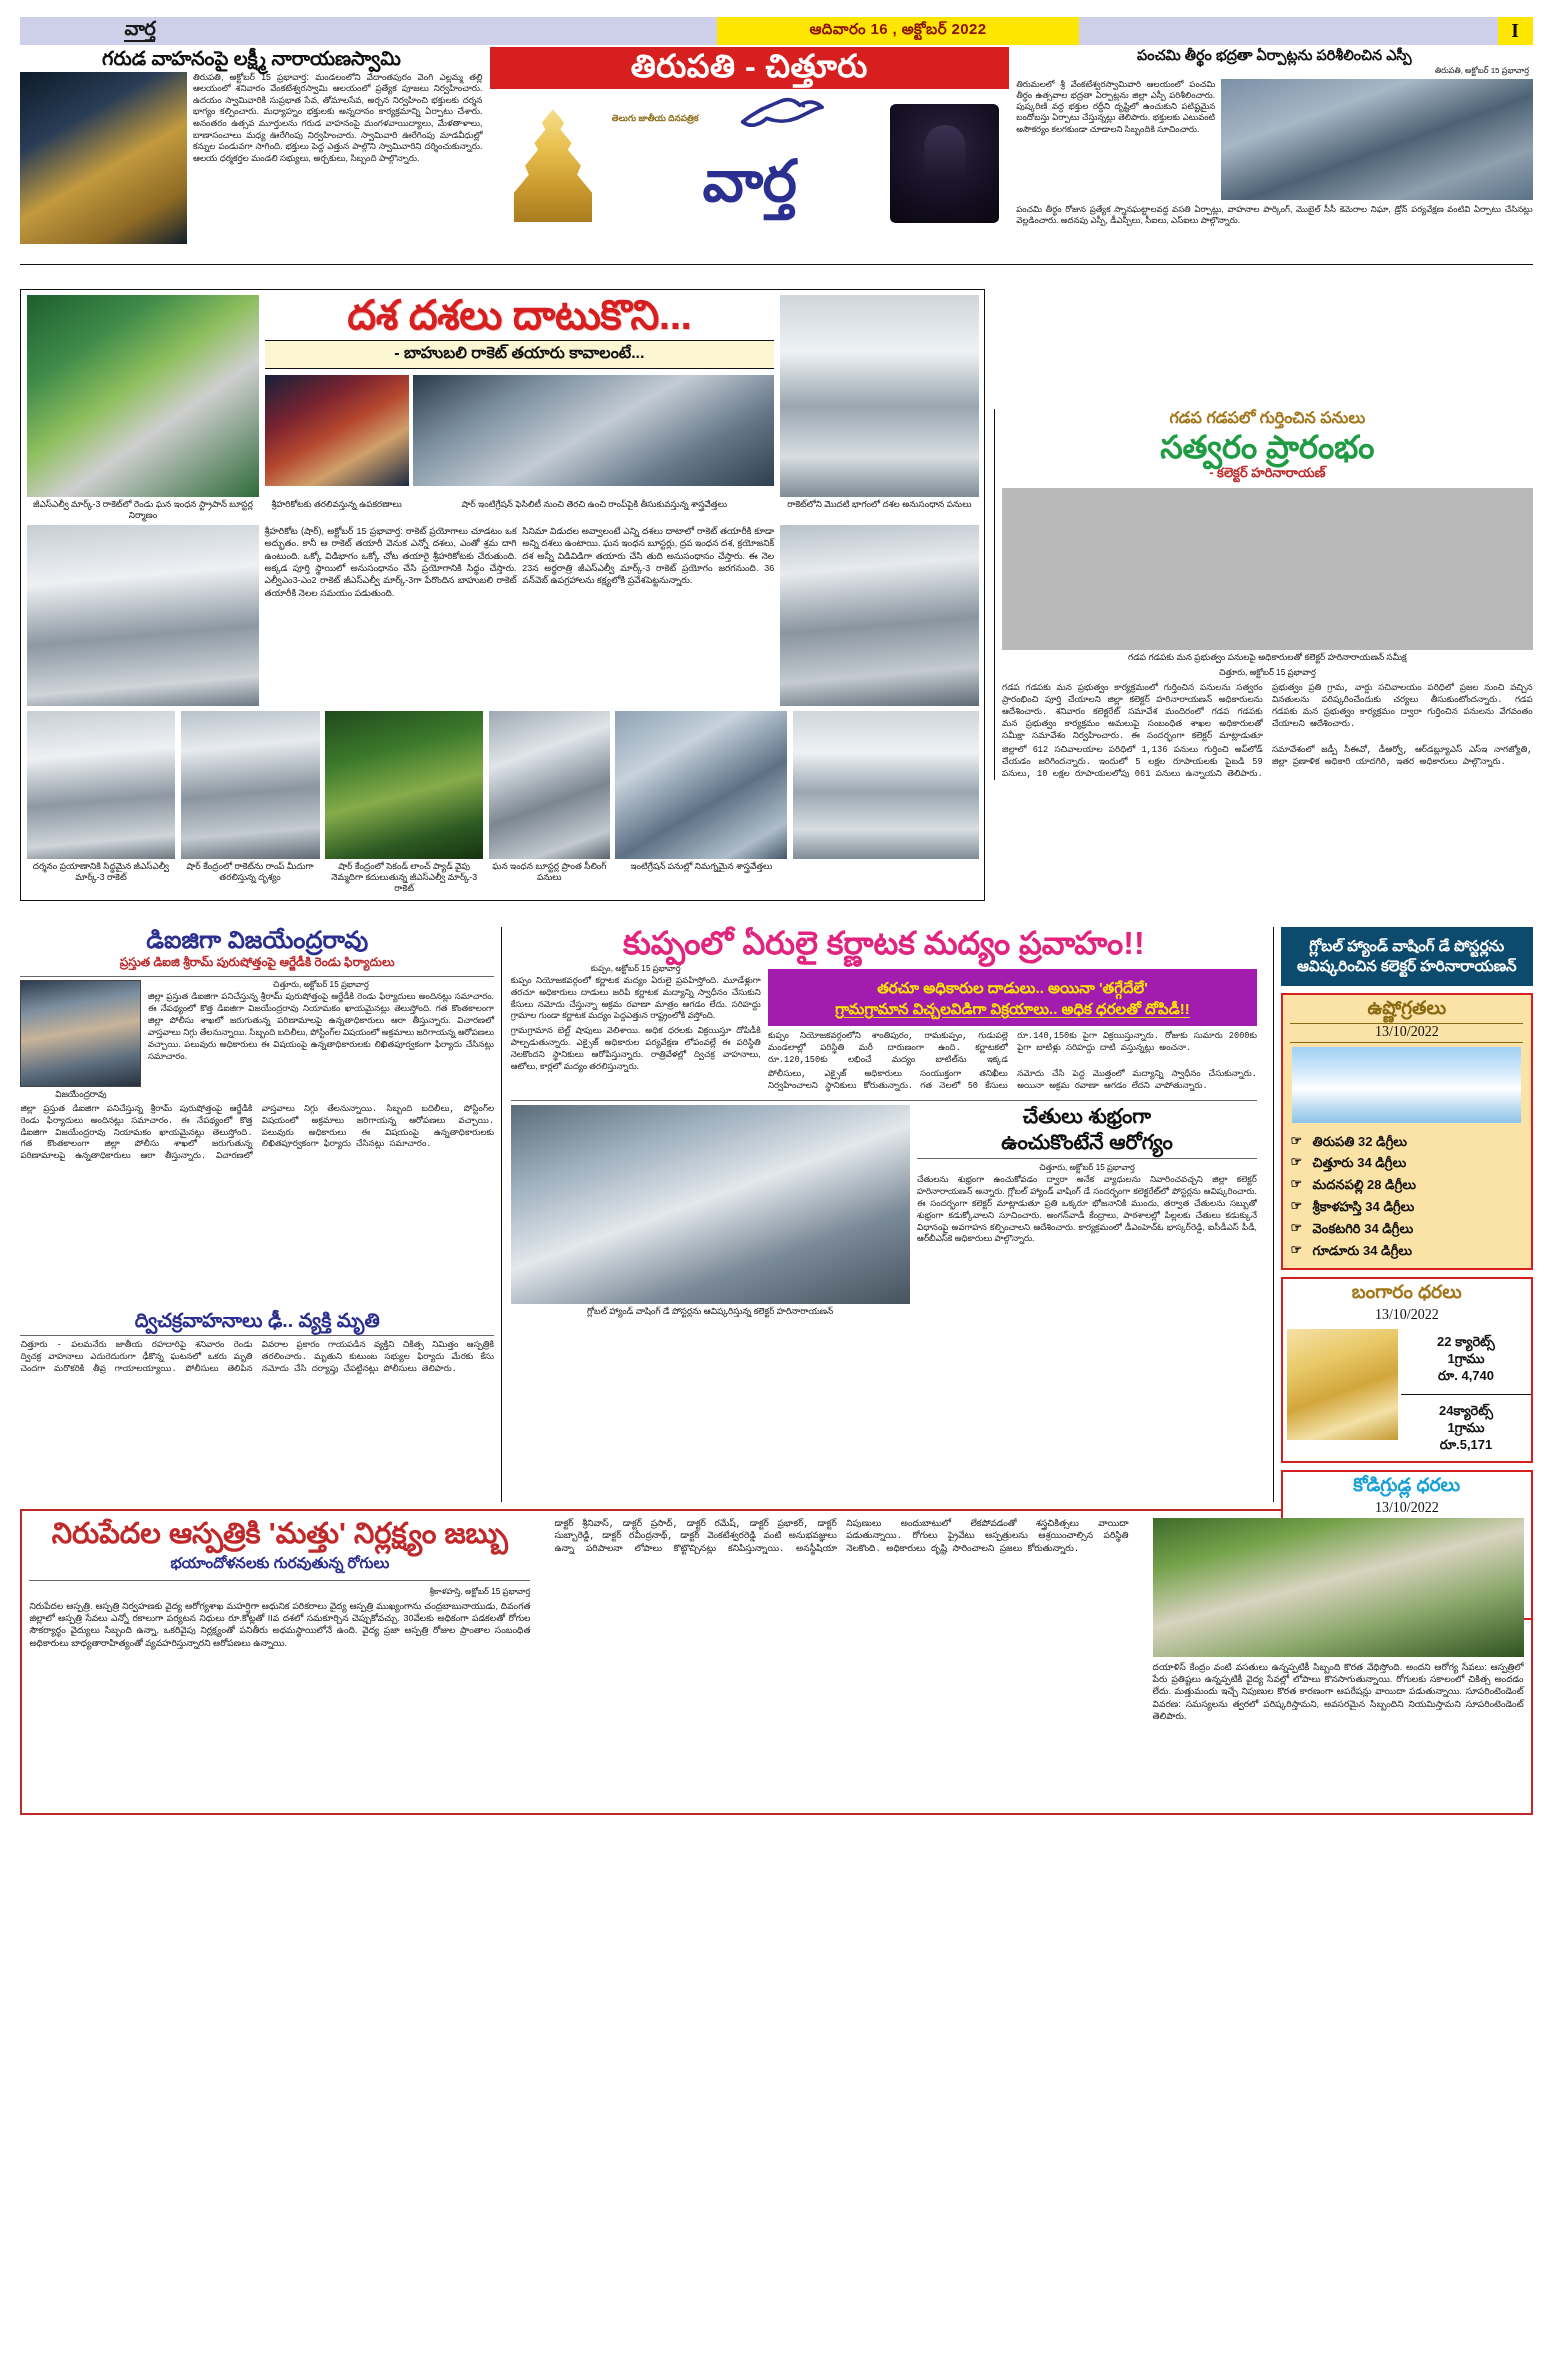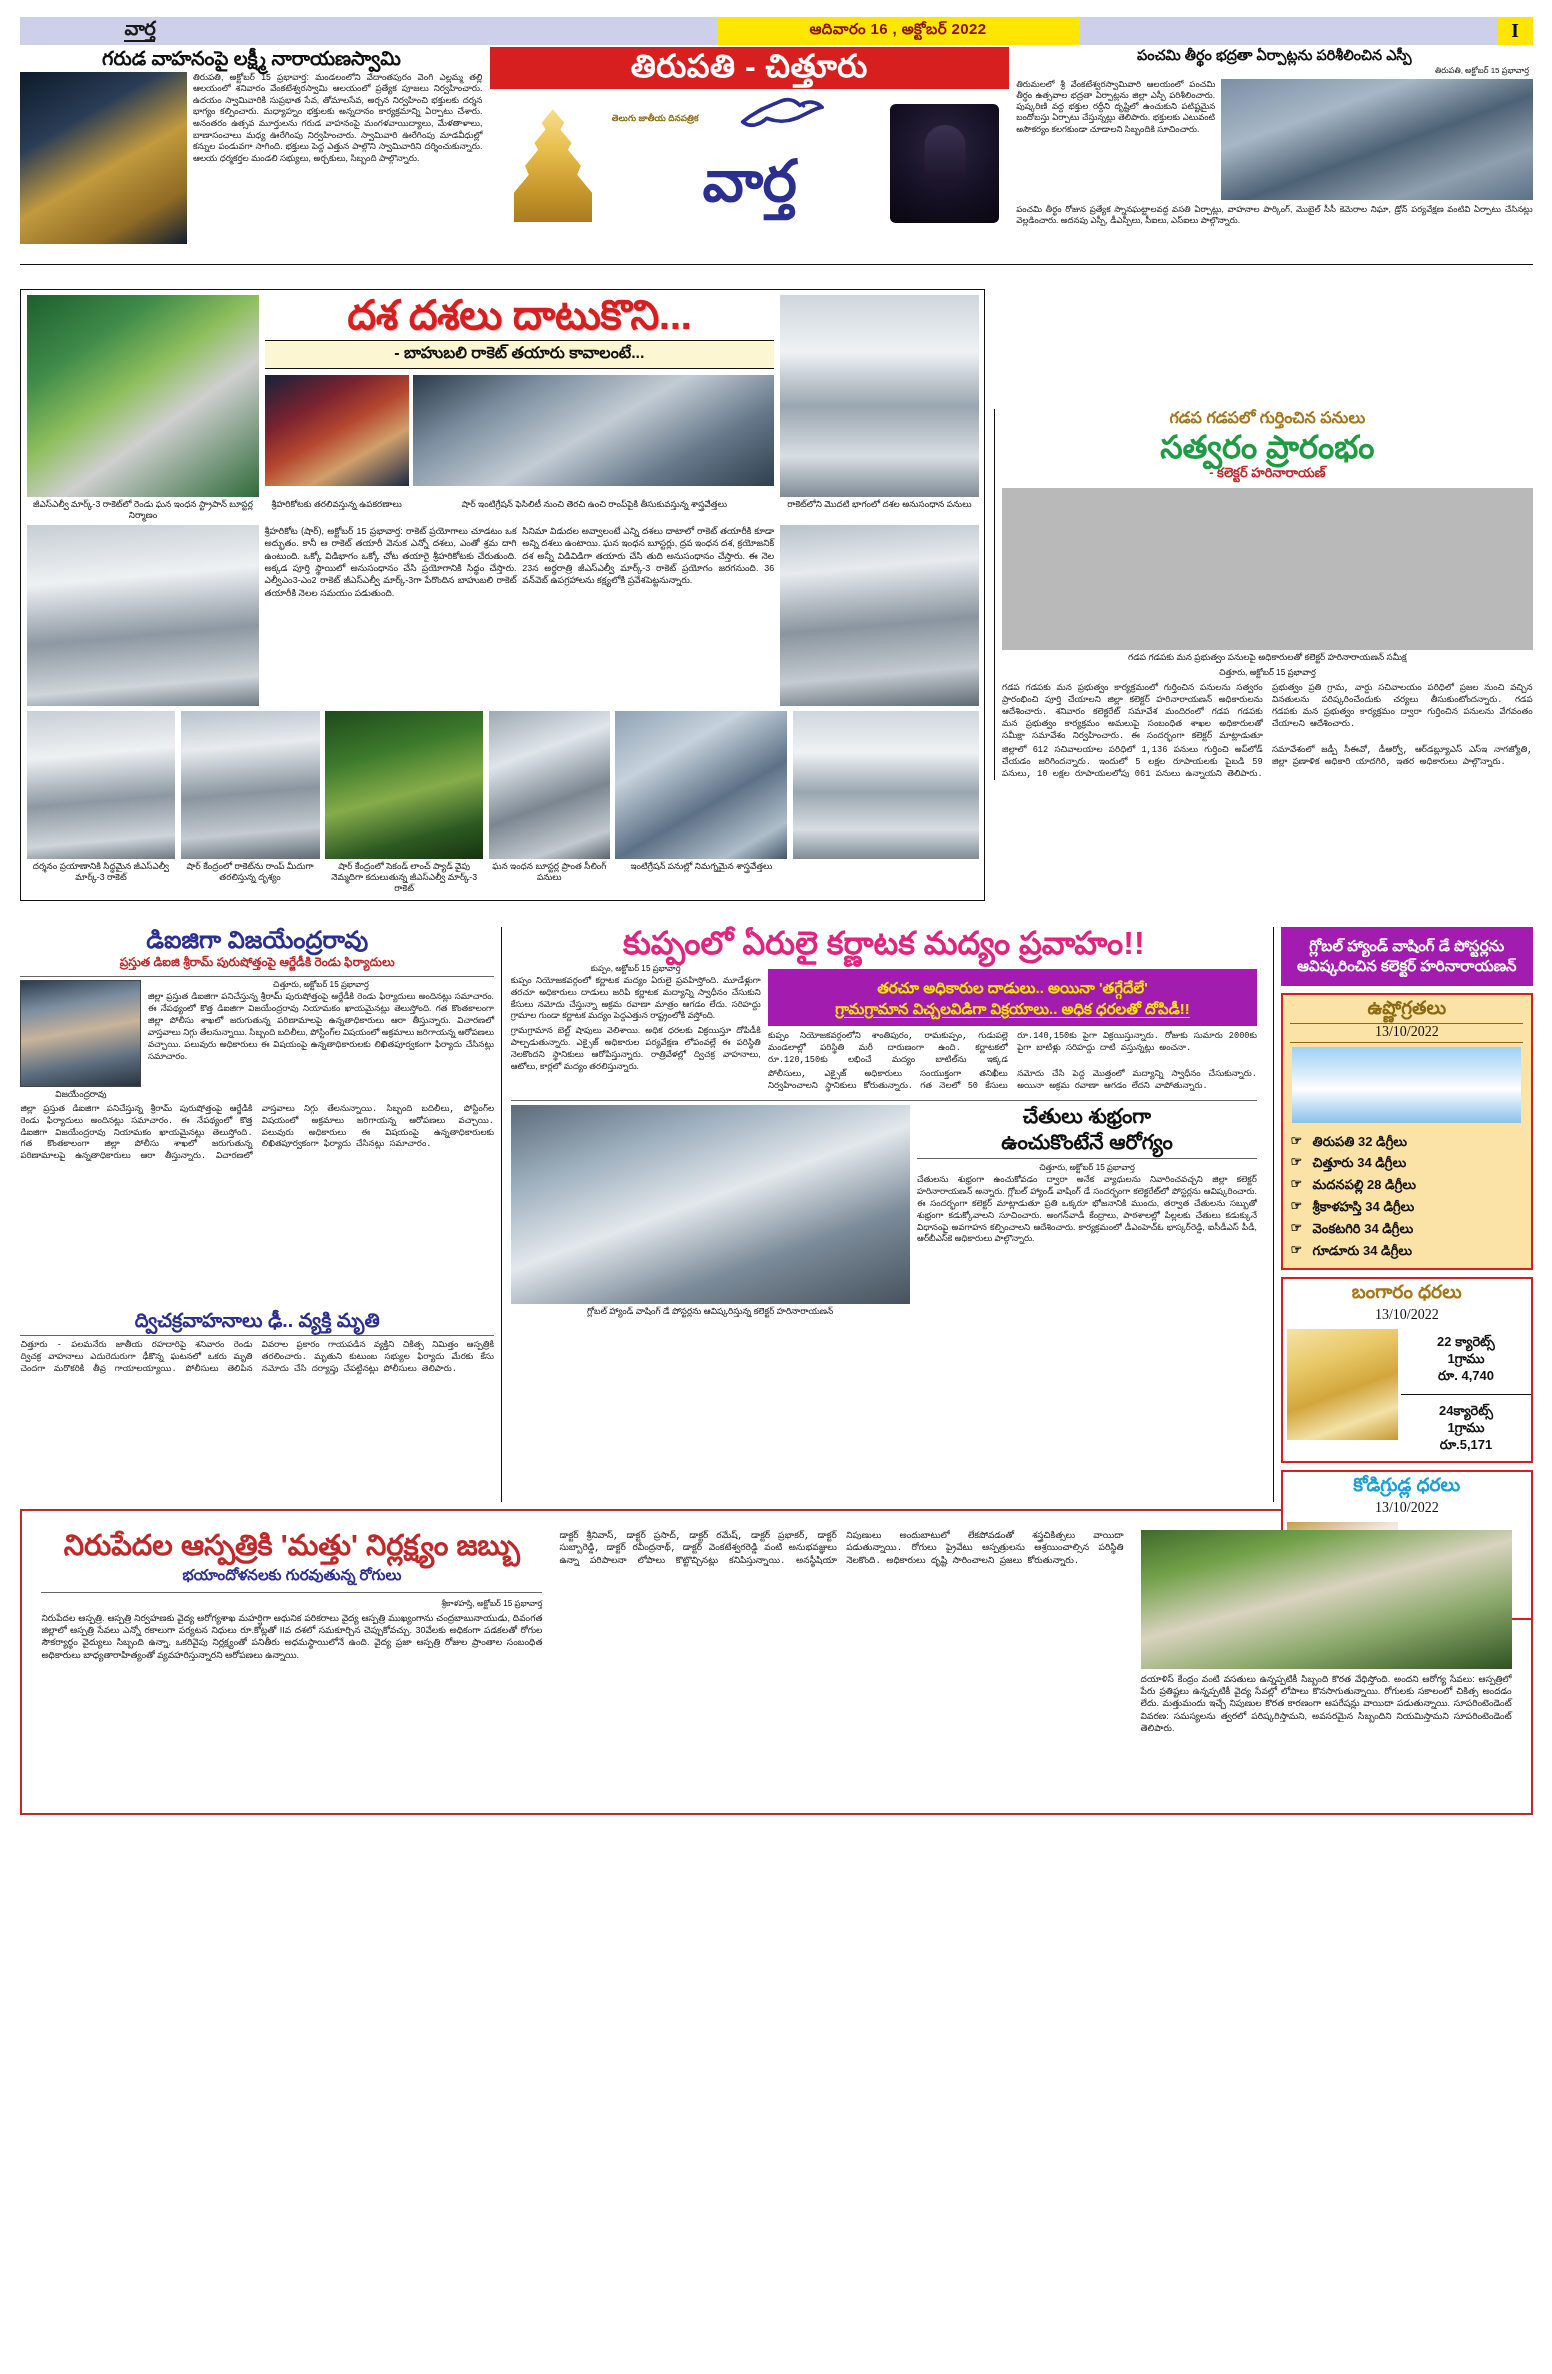--- a/index.html
+++ b/index.html
@@ -94,36 +94,36 @@
   .band3 { display:flex; gap:8.3px; margin-top:7.4px; height:575px; }
   .b3-a { flex:0 0 482px; border-right:1.9px solid #111; padding-right:7.4px; }
   .b3-b { flex:1; padding-right:7.4px;}
   .b3-c { flex:0 0 260px; border-left:1.9px solid #111; padding-left:7.4px; }
 
   .hl-navy { color:#2b2f8f; font-size:24px; font-weight:bold; text-align:center; line-height:1.1;}
   .hl-red-sub { color:#c0282a; font-size:12px; font-weight:bold; text-align:center; margin-top:1.9px;}
   .hl-pink { color:#e2247f; font-size:32px; font-weight:bold; text-align:center; line-height:1.05;}
   .blackbox { background:#a21caf; color:#ffe600; font-weight:bold; font-size:15px; text-align:center;
               padding:7.4px 5.6px; line-height:1.4; margin-top:5.6px;}
-  .greenbox { background:#a21caf; color:#fff; font-weight:bold; font-size:15px; text-align:center;
+  .greenbox { background:#0c4a6e; color:#fff; font-weight:bold; font-size:15px; text-align:center;
               padding:9.3px 7.4px; line-height:1.35; }
 
   .pricebox { border:2.8px solid #d81f20; margin-top:7.4px; background:#fff; }
   .pricebox .pbtitle { text-align:center; font-weight:bold; font-size:18.6px; padding:1.9px 0 0 0;}
   .pricebox .pbdate { text-align:center; font-size:14px; font-family:"Liberation Serif",serif; padding-bottom:1.9px;}
   .temp-title { color:#8a6a12; }
   .gold-title { color:#a3761a; }
   .egg-title { color:#18a0d8; }
   .tempbg { background:#fbe2a6; }
   .tlist { list-style:none; padding:3.7px 5.6px 5.6px 5.6px; }
   .tlist li { font-size:13px; font-weight:bold; padding:1.9px 0 1.9px 24px; position:relative; }
   .tlist li .hand { position:absolute; left:1.9px; top:0.9px; font-size:13px; }
 
   
-  .band4 { display:flex; gap:17px; margin-top:7.4px; border:2.8px solid #c0282a; padding:19px; height:306px;}
+  .band4 { display:flex; gap:24px; margin-top:7.4px; border:2.8px solid #c0282a; padding:7px; height:306px;}
   .b4-a { flex:0 0 501px; }
   .b4-b { flex:1; }
   .b4-c { flex:0 0 371px; }
   .hl-hosp { color:#c0282a; font-size:29px; font-weight:bold; text-align:center; line-height:1.1;}
   .hl-hosp-sub { color:#2b2f8f; font-size:15px; font-weight:bold; text-align:center; margin-top:3.7px;}
 
   .twocol { column-count:2; column-gap:9.3px;font-family:Liberation Mono, monospace; }
 
   .divline { border-top:0.9px solid #666; margin:3.7px 0; }
 </style>

